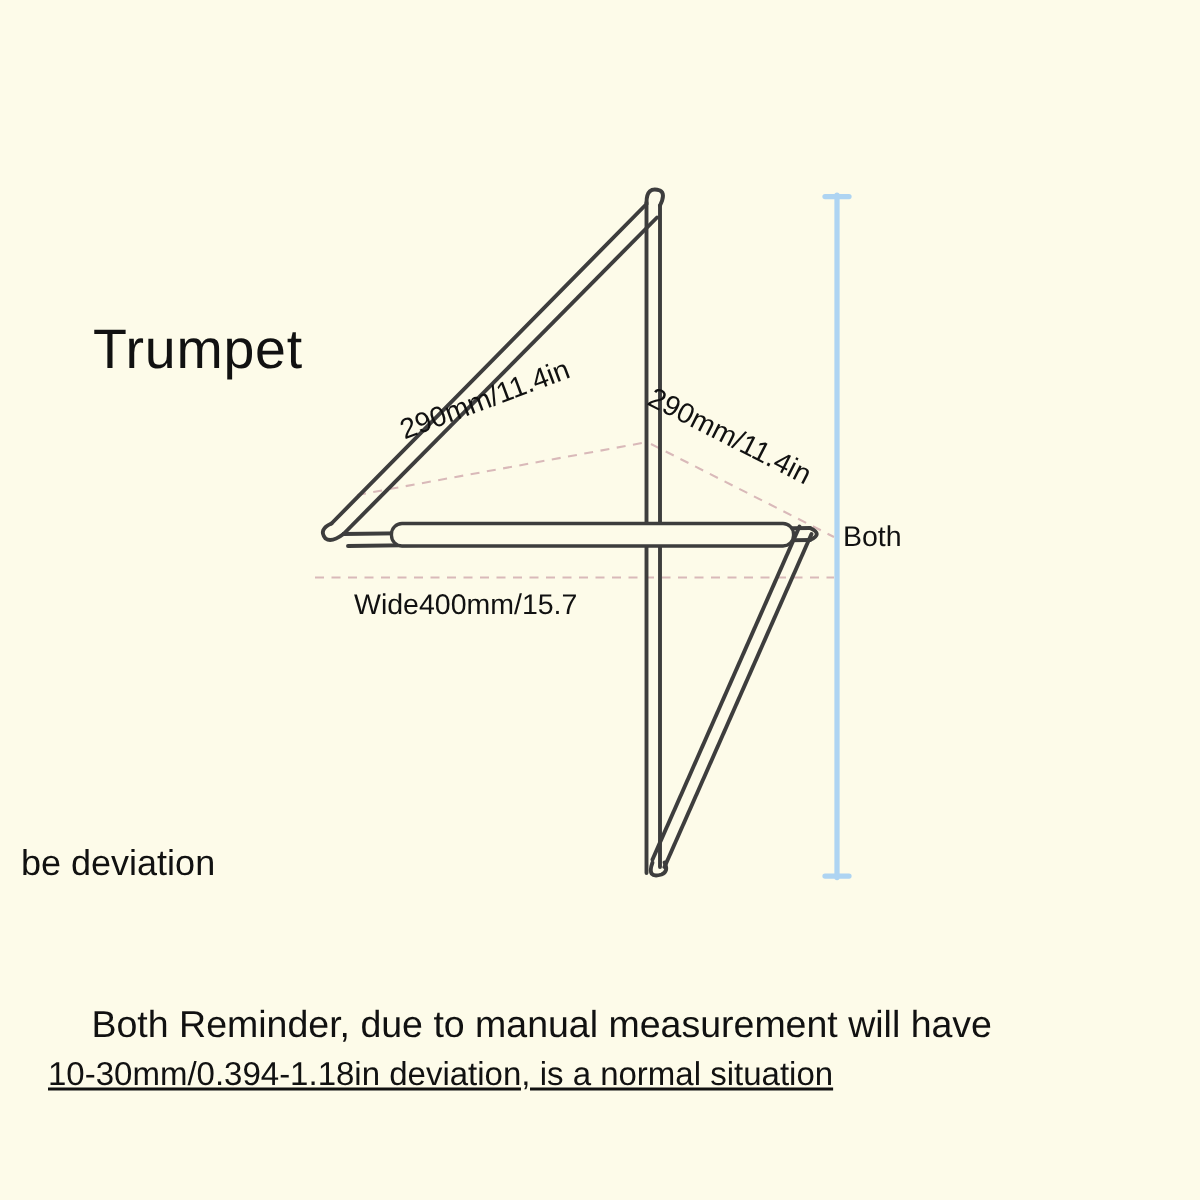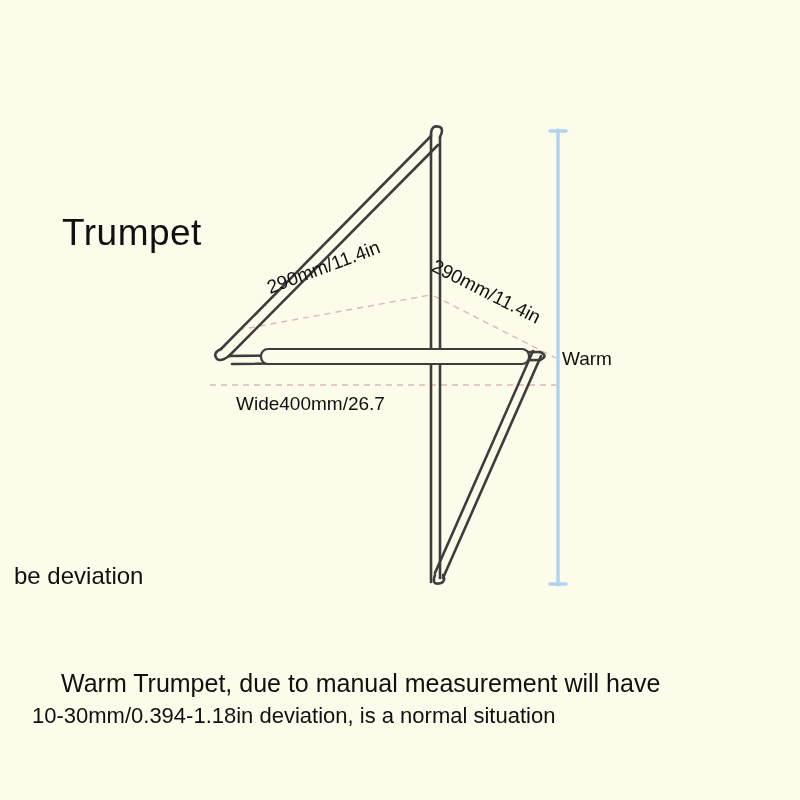--- a/index.html
+++ b/index.html
@@ -87,20 +87,21 @@
   }
   #reminder-line-1 {
     left: 61px;
     top: 669px;
     font-size: 25px;
   }
   #reminder-line-2 {
     left: 32px;
     top: 703px;
     font-size: 22px;
+    text-decoration: underline;
   }
 </style>
 </head>
 <body>
 
 <div id="stage">
 
   <svg class="svg-layer" viewBox="0 0 800 800" xmlns="http://www.w3.org/2000/svg">
 
     <g stroke="#d9b9b9" stroke-width="1.4" stroke-dasharray="6,5" fill="none">
@@ -139,21 +140,21 @@
 
     <g stroke="#3d3d3d" stroke-width="2.2" fill="#fdfbe9">
       <rect x="261" y="349" width="268" height="15" rx="7"></rect>
     </g>
   </svg>
 
   <div class="txt" id="title-text">Trumpet</div>
 
   <div class="txt" id="dim-diagonal-upper">290mm/11.4in</div>
   <div class="txt" id="dim-diagonal-lower">290mm/11.4in</div>
-  <div class="txt" id="dim-wide">Wide400mm/26.7</div>
-  <div class="txt" id="dim-high-label">Warm</div>
+  <div class="txt" id="dim-wide">Wide400mm/15.7</div>
+  <div class="txt" id="dim-high-label">Both</div>
 
   <div class="txt" id="note-line-3">be deviation</div>
 
-  <div class="txt" id="reminder-line-1">Warm Trumpet, due to manual measurement will have</div>
+  <div class="txt" id="reminder-line-1">Both Reminder, due to manual measurement will have</div>
   <div class="txt" id="reminder-line-2">10-30mm/0.394-1.18in deviation, is a normal situation</div>
 
 </div>
 
 </body></html>

